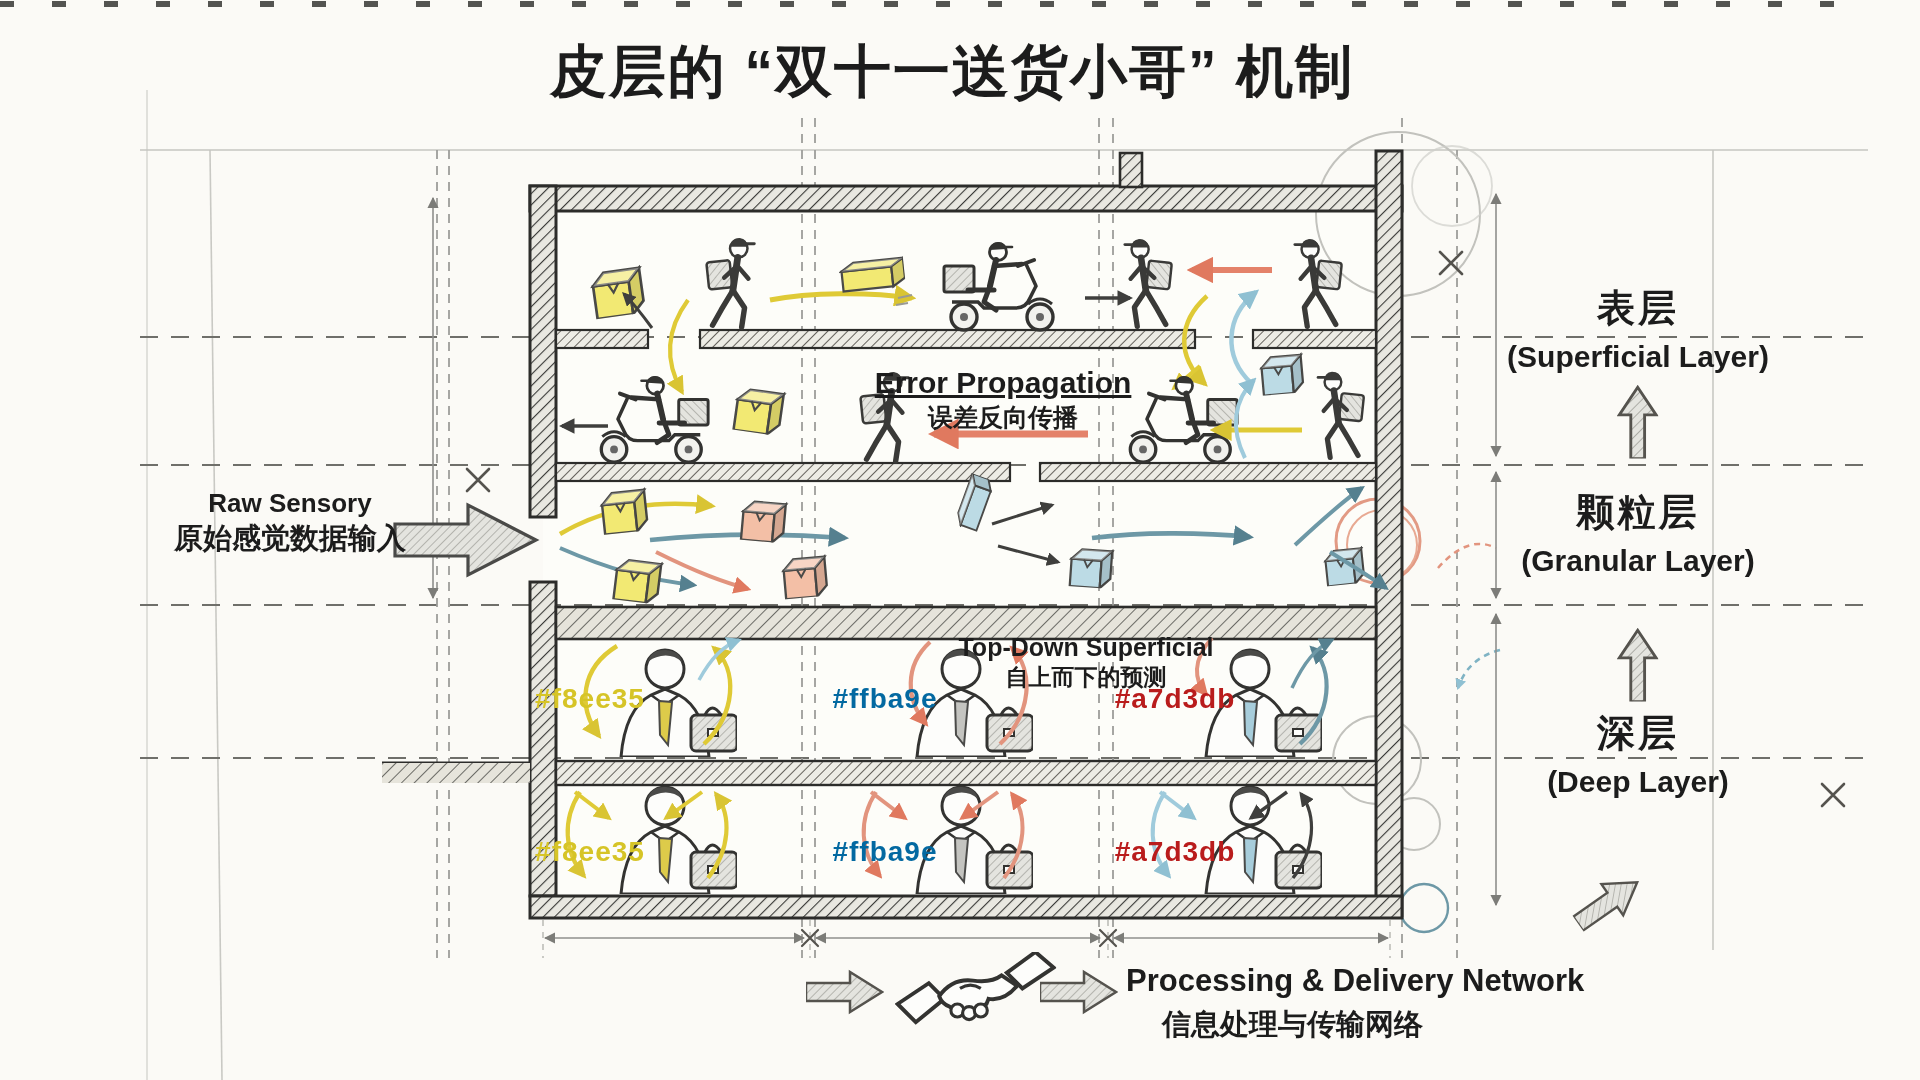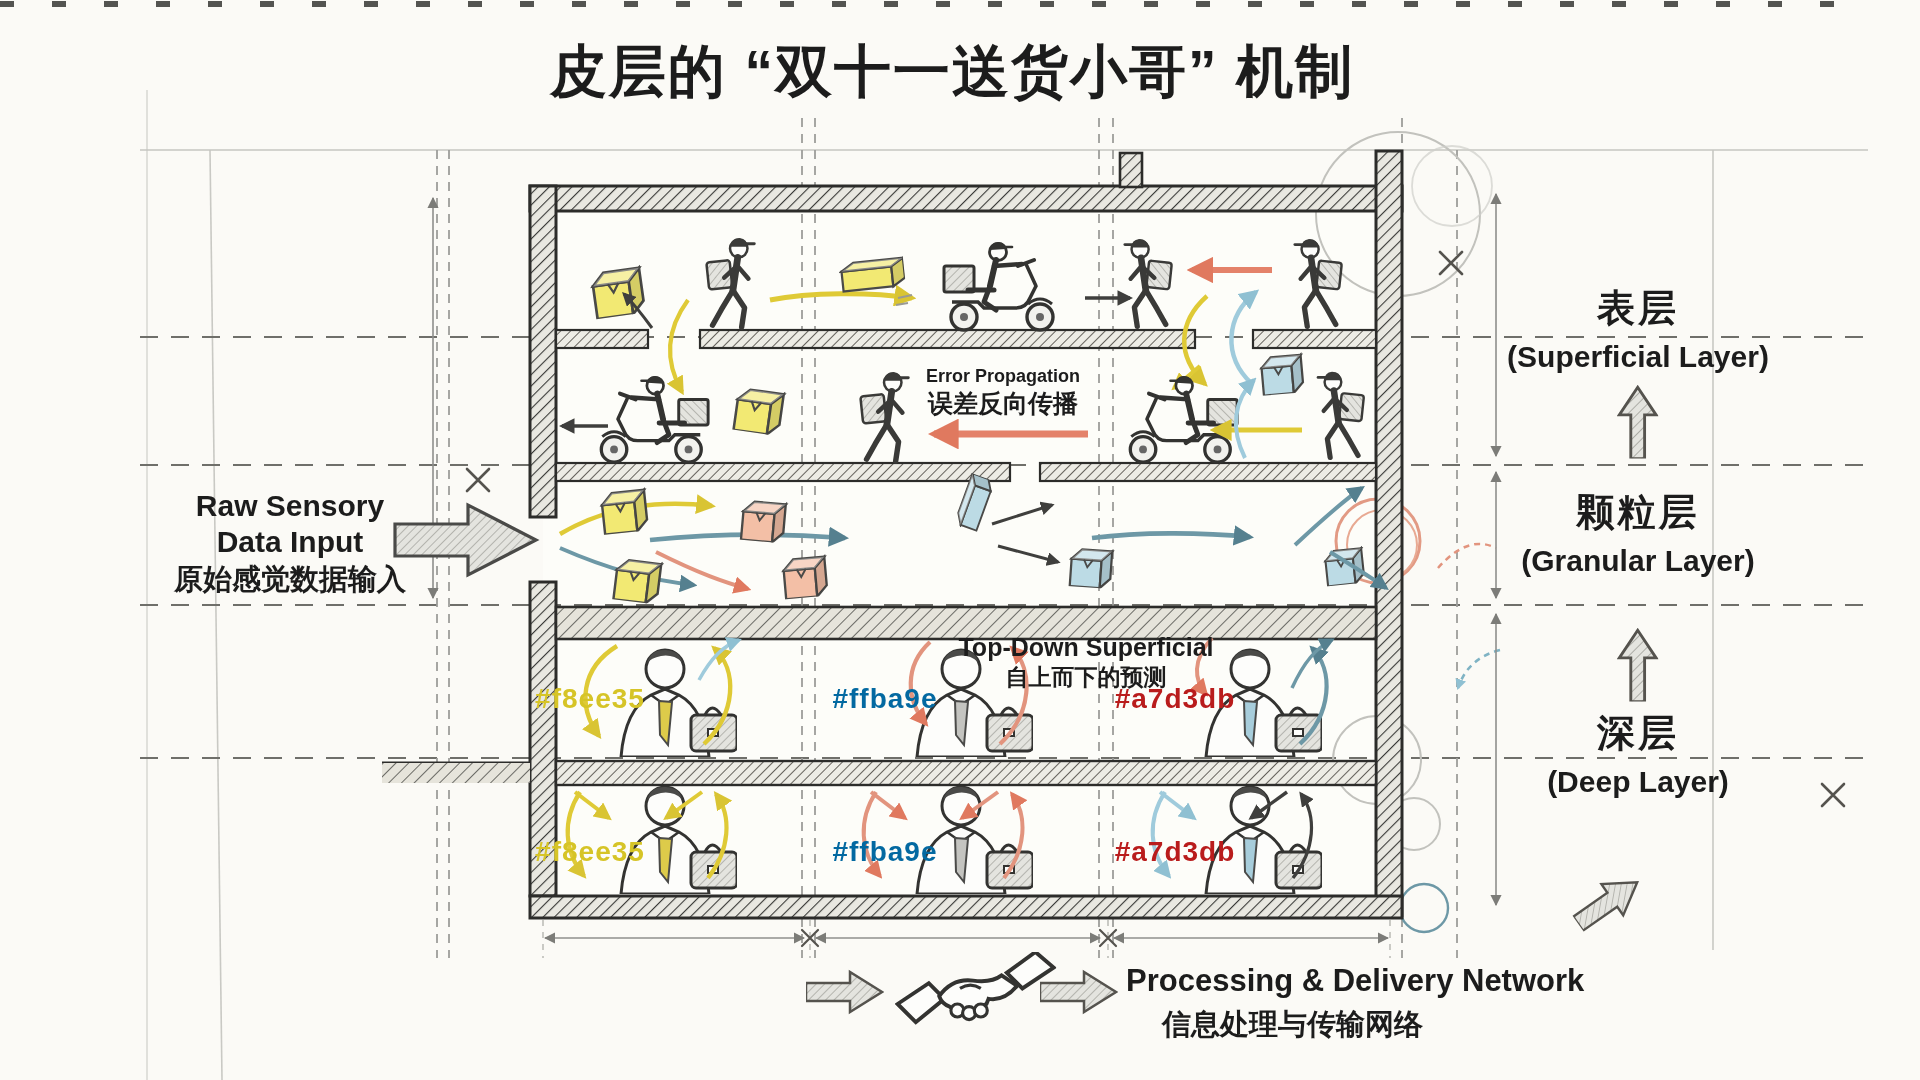--- a/index.html
+++ b/index.html
@@ -2,23 +2,23 @@
 <html><head>
 <meta charset="utf-8">
 <style>
   html,body{margin:0;padding:0;background:#fbfaf6;}
   .stage{position:relative;width:1868px;height:1080px;overflow:hidden;
          font-family:"Liberation Sans",sans-serif;color:#1c1c1c;background:#fbfaf6;}
   .stage svg.canvas{position:absolute;left:0;top:0;}
   .txt{position:absolute;white-space:nowrap;font-weight:700;color:#1c1c1c;}
   .center{transform:translateX(-50%);text-align:center;}
   .title{font-size:57px;letter-spacing:2px;}
-  .lbl-en{font-size:30px;line-height:1.2;}
+  .lbl-en{font-size:26px;line-height:1.2;}
   .lbl-zh{font-size:29px;}
-  .small-en{font-size:18px;line-height:1.15;}
+  .small-en{font-size:30px;line-height:1.15;text-decoration:underline;}
   .small-zh{font-size:25px;}
   .td-en{font-size:25px;line-height:1.15;}
   .td-zh{font-size:23px;}
   .layer-zh{font-size:38px;letter-spacing:3px;}
   .layer-en{font-size:30px;}
   .net-en{font-size:31px;}
   .net-zh{font-size:29px;margin-top:6px;margin-left:36px;}
   .hex{font-size:28px;letter-spacing:1px;}
   .hex.y{color:#d6c427;}
   .hex.s{color:#0369a1;}
@@ -389,21 +389,20 @@
       <path d="M802,930 l16,16 M818,930 l-16,16"></path>
       <path d="M1100,930 l16,16 M1116,930 l-16,16"></path>
     </g>
   </g>
 </svg>
 
 <div class="txt title center" style="left:952px;top:34px;">皮层的 “双十一送货小哥” 机制</div>
 
 <div class="txt center" style="left:290px;top:488px;">
   <div class="lbl-en">Raw Sensory</div>
-  <div class="lbl-en">Data Input</div>
   <div class="lbl-zh">原始感觉数据输入</div>
 </div>
 
 <div class="txt center" style="left:1003px;top:366px;">
   <div class="small-en">Error Propagation</div>
   <div class="small-zh">误差反向传播</div>
 </div>
 
 <div class="txt center" style="left:1086px;top:633px;">
   <div class="td-en">Top-Down Superficial</div>

